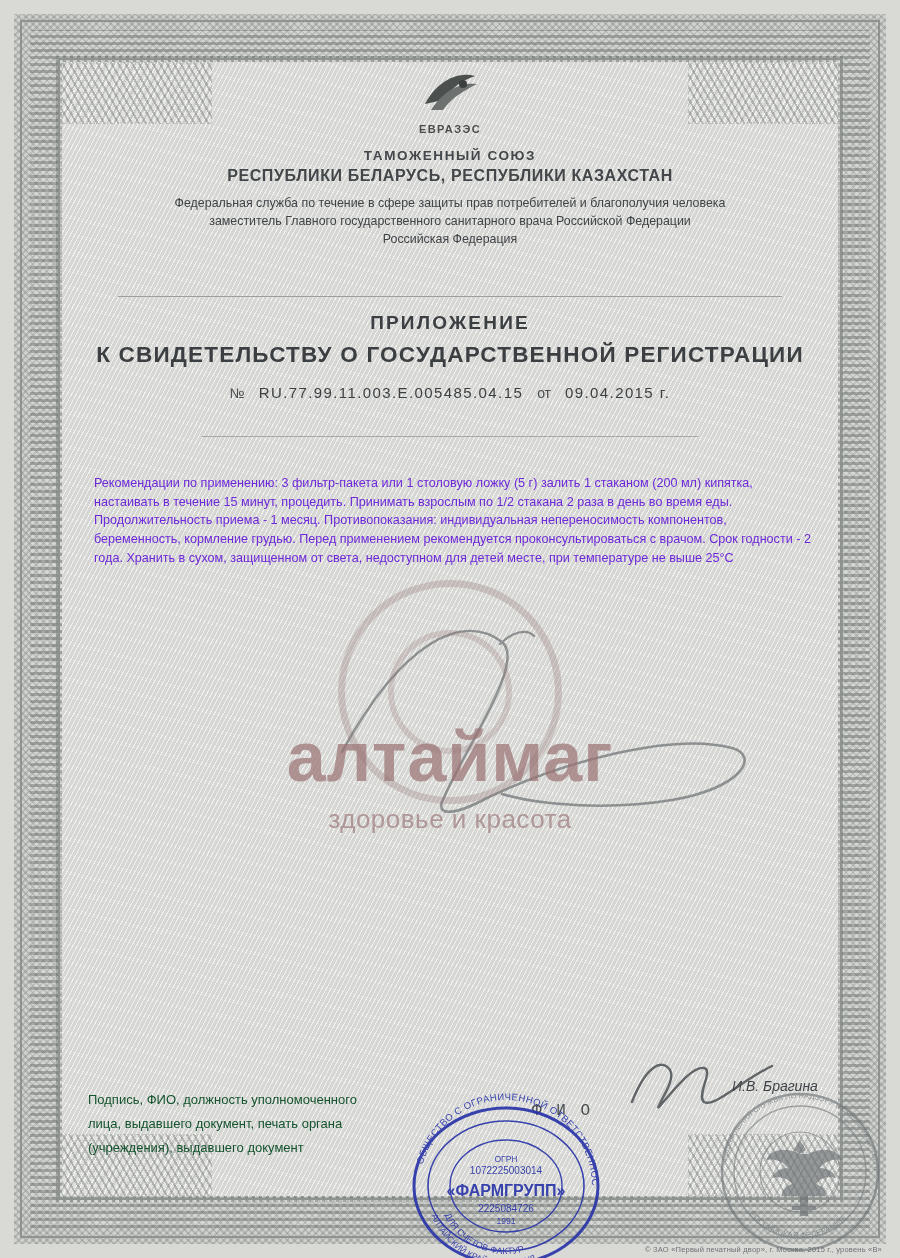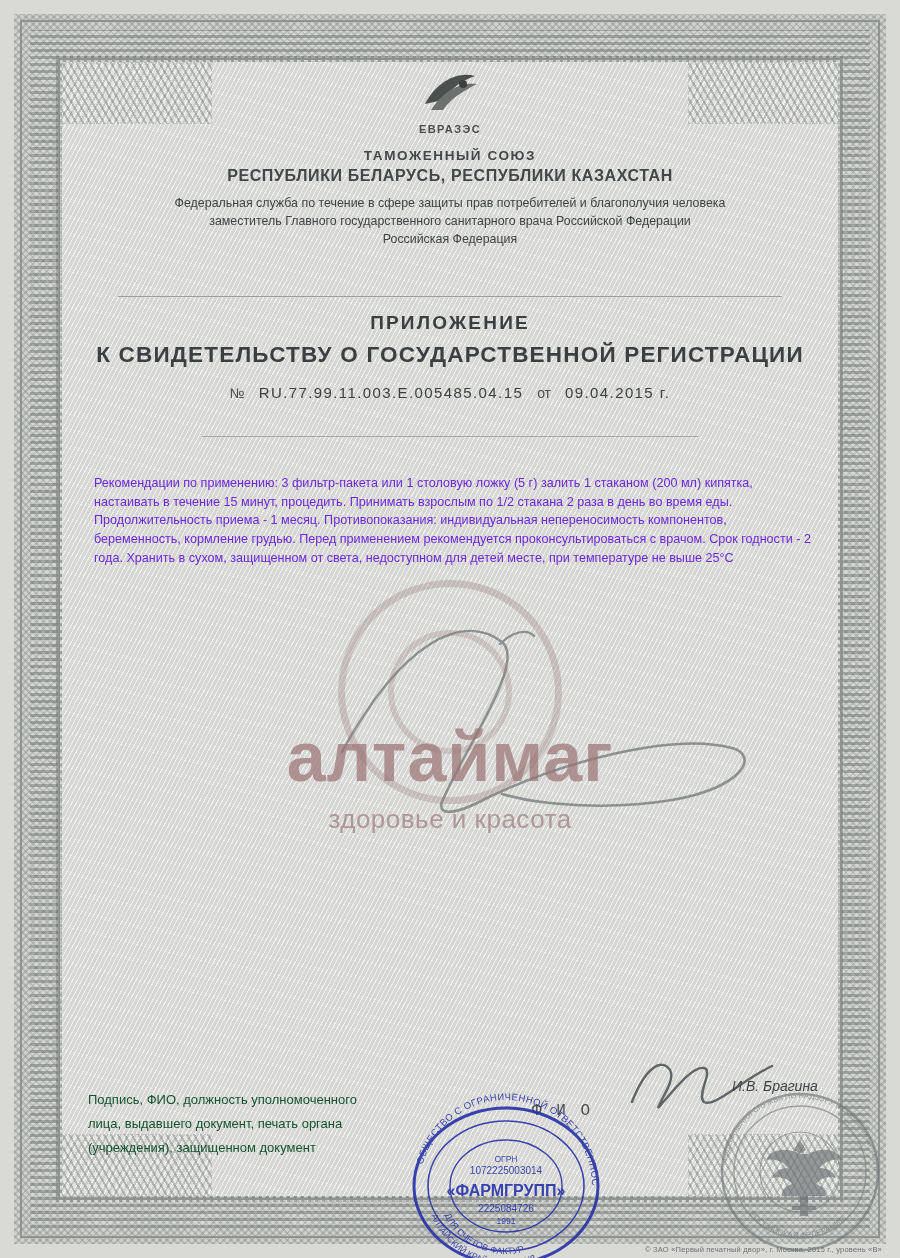--- a/index.html
+++ b/index.html
@@ -375,21 +375,21 @@
 
     <div class="watermark">
       <div class="wm-ring"></div>
       <div class="wm-main">алтаймаг</div>
       <div class="wm-sub">здоровье и красота</div>
     </div>
 
     <div class="sign-block">
       <div>Подпись, ФИО, должность уполномоченного</div>
       <div>лица, выдавшего документ, печать органа</div>
-      <div>(учреждения), защищенном документ</div>
+      <div>(учреждения), выдавшего документ</div>
     </div>
 
     <div class="fio-label">Ф И О</div>
 
     <svg class="sign-pen" viewBox="0 0 170 70">
       <path d="M10 52 C24 16, 40 8, 48 20 C54 30, 38 50, 36 58 C52 40, 70 16, 82 18 C92 20, 74 46, 82 52 C92 58, 120 30, 150 16" fill="none" stroke="#2f3438" stroke-width="2.4" stroke-linecap="round"></path>
     </svg>
 
     <div class="sign-name">И.В. Брагина</div>
 

